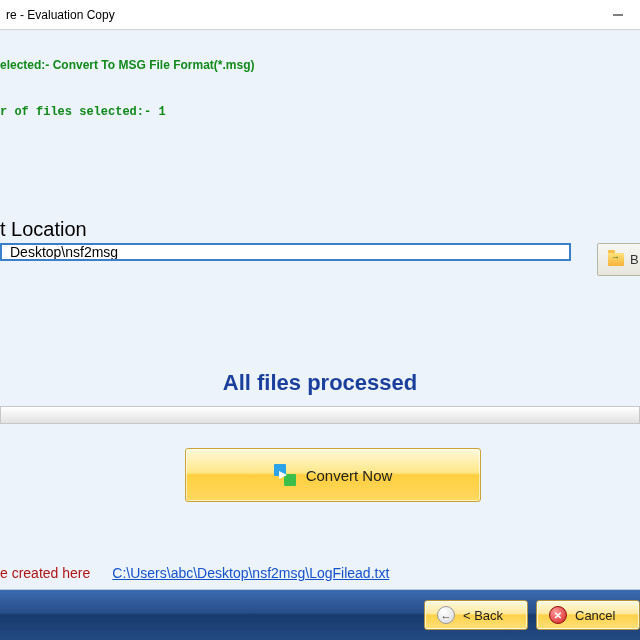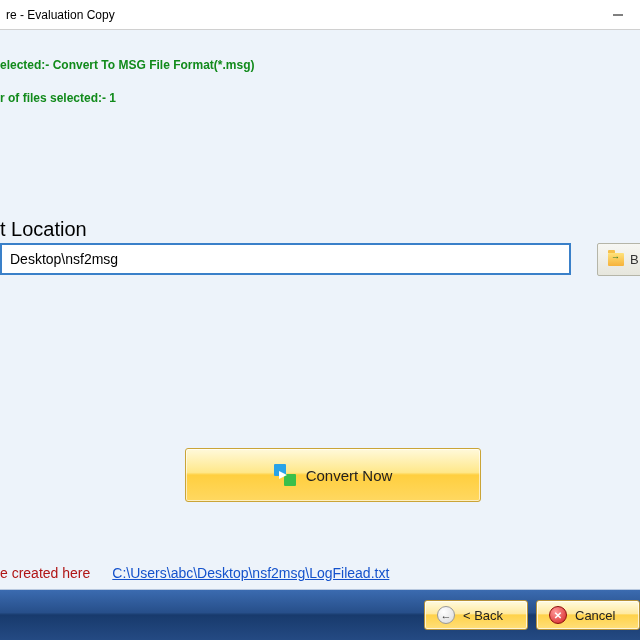--- a/index.html
+++ b/index.html
@@ -9,26 +9,26 @@
   
   .titlebar { height: 30px; background: #ffffff; border-bottom: 1px solid #d0d0d0; display: flex; align-items: center; padding-left: 6px; color: #000; font-size: 12px; }
   .titlebar .spacer { flex: 1; }
   .titlebar .winbtn { width: 45px; height: 29px; display: flex; align-items: center; justify-content: center; color: #000; }
 
   
   .body { position: absolute; left: 0; top: 30px; right: 0; bottom: 51px; background: #edf3fa; }
 
   .info-line { color: #118a1b; font-weight: 600; font-size: 12px; padding-left: 0; }
   .info1 { position: absolute; top: 28px; left: 0; }
-  .info2 { position: absolute; top: 61px; left: 0; }
+  .info2 { position: absolute; top: 75px; left: 0; font-family: Liberation Mono, monospace; }
 
   .section-label { position: absolute; top: 188px; left: 0; font-size: 20px; color: #000; }
 
   .path-input {
-    position: absolute; top: 213px; left: 0; width: 571px; height: 32px;
+    position: absolute; top: 213px; left: 0; width: 571px; height: 18px;
     border: 2px solid #3a80c9; background: #fff; padding: 0 8px; font-size: 14px; color: #000;
     outline: none;
   }
 
   .browse-btn {
     position: absolute; top: 213px; left: 597px; width: 80px; height: 33px;
     background: linear-gradient(#f7f7f3, #e6e6dd);
     border: 1px solid #b5b5a8; border-radius: 2px;
     display: flex; align-items: center; justify-content: flex-start; padding-left: 10px; gap: 6px;
     font-size: 13px; color: #333;
@@ -100,20 +100,24 @@
 
     <div class="section-label">t Location</div>
 
     <input class="path-input" type="text" value="Desktop\nsf2msg" style="">
 
     <div class="browse-btn">
       <span class="folder-icon"></span>
       <span>B</span>
     </div>
 
+    <div class="status-group">
+      <div class="status-text">All files processed</div>
+      <div class="status-bar"></div>
+    </div>
 
     <div class="convert-btn">
       <span class="convert-icon">
         <span class="sq1"></span>
           <span class="sq2"></span>
           <span class="arr"></span>
       </span>
       <span>Convert Now</span>
     </div>
 

